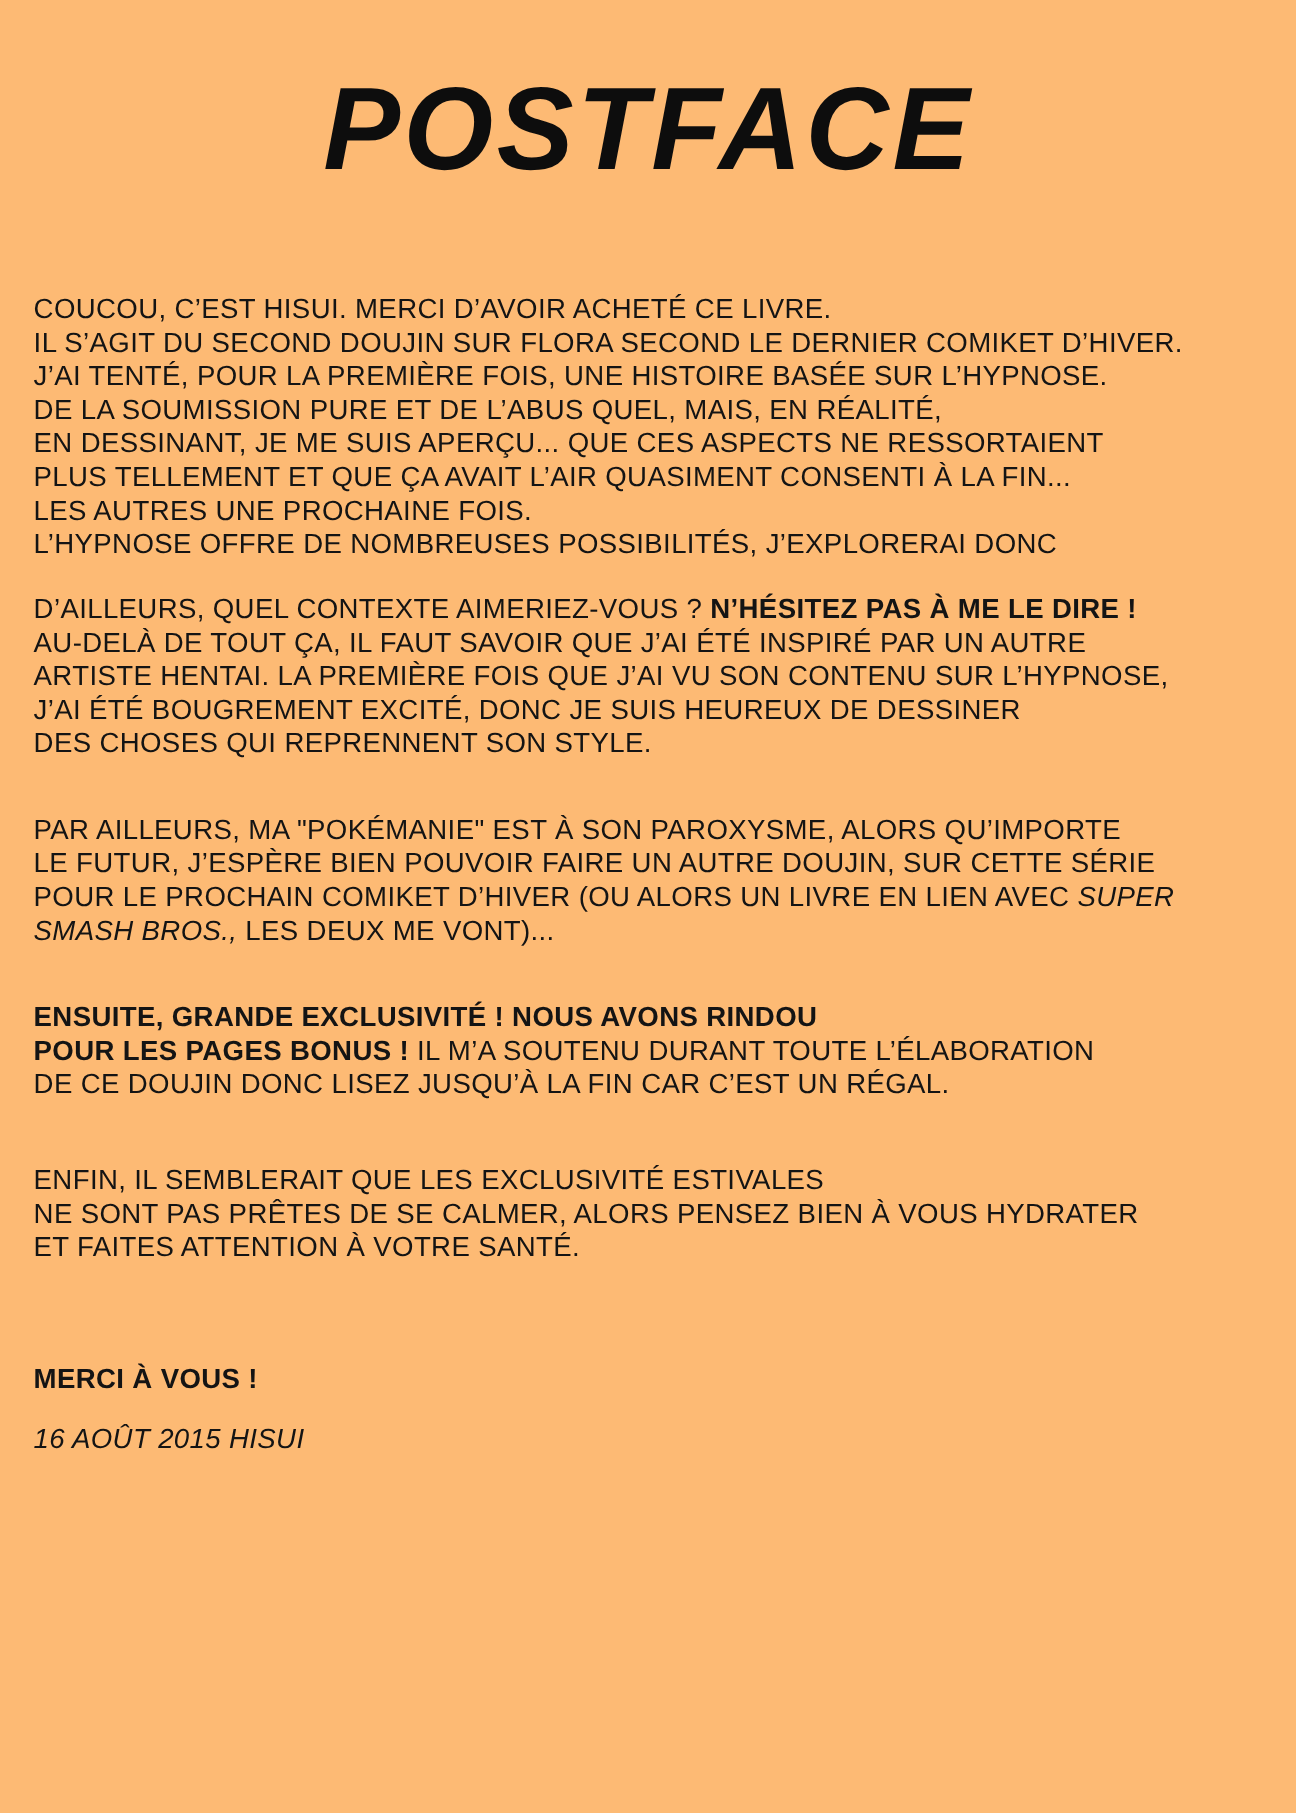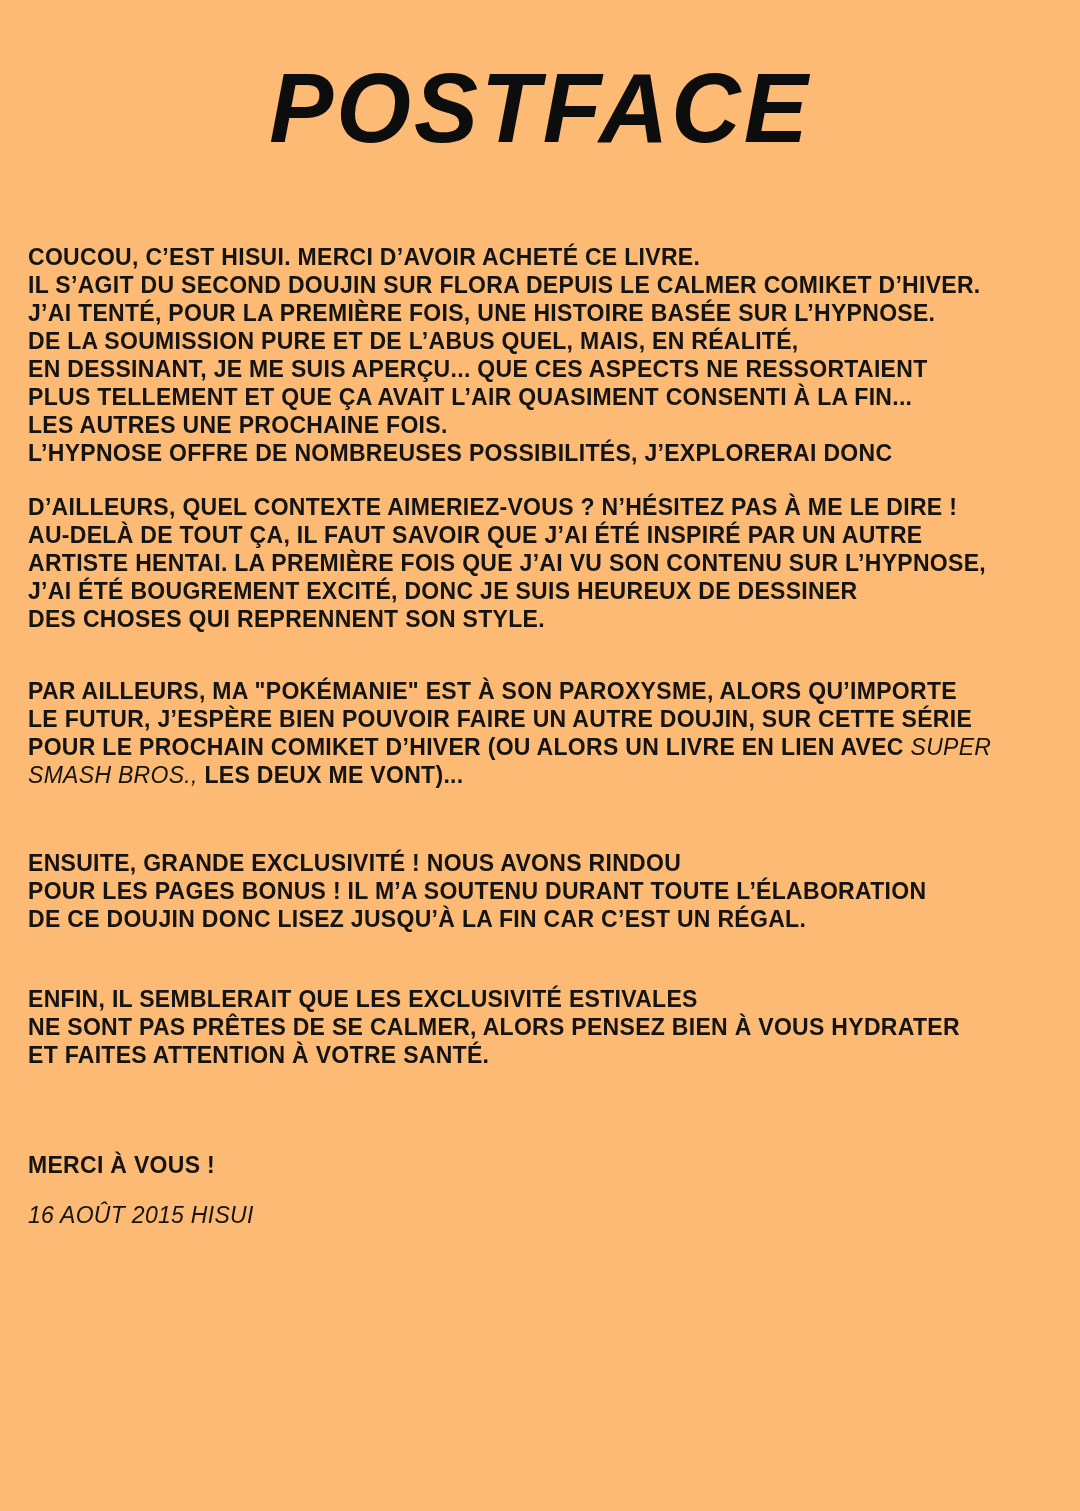--- a/index.html
+++ b/index.html
@@ -35,43 +35,43 @@
     right: 14px;
   }
   .para { margin: 0; }
   .line {
     white-space: nowrap;
     font-size: 23px;
     line-height: 28px;
     letter-spacing: 0.3px;
     color: #141414;
   }
-  .seg-regular { font-weight: bold; font-style: normal; }
+  .seg-regular { font-weight: normal; font-style: normal; }
   .seg-bold    { font-weight: bold;   font-style: normal; }
   .seg-italic  { font-weight: normal; font-style: italic; }
 
   
   [data-name="paragraph-intro"]            { margin-top: 0; }
   [data-name="paragraph-context-question"] { margin-top: 26px; }
   [data-name="paragraph-inspiration"]      { }
   [data-name="paragraph-pokemania"]        { margin-top: 44px; }
-  [data-name="paragraph-rindou"]           { margin-top: 60px; }
+  [data-name="paragraph-rindou"]           { margin-top: 44px; }
   [data-name="paragraph-health"]           { margin-top: 52px; }
   [data-name="paragraph-thanks"]           { margin-top: 82px; }
   [data-name="paragraph-date"]             { margin-top: 22px; }
 </style>
 </head>
 <body>
 
 <div class="page" data-name="postface-page">
   <div class="title" data-name="page-title">POSTFACE</div>
   <div class="body" data-name="postface-body">
       <div class="para" data-name="paragraph-intro">
         <div class="line" data-name="text-line"><span class="seg-regular" data-name="text-segment">COUCOU, C’EST HISUI. MERCI D’AVOIR ACHETÉ CE LIVRE.</span></div>
-        <div class="line" data-name="text-line"><span class="seg-regular" data-name="text-segment">IL S’AGIT DU SECOND DOUJIN SUR FLORA DEPUIS LE CALMER COMIKET D’HIVER.</span></div>
+        <div class="line" data-name="text-line"><span class="seg-regular" data-name="text-segment">IL S’AGIT DU SECOND DOUJIN SUR FLORA SECOND LE DERNIER COMIKET D’HIVER.</span></div>
         <div class="line" data-name="text-line"><span class="seg-regular" data-name="text-segment">J’AI TENTÉ, POUR LA PREMIÈRE FOIS, UNE HISTOIRE BASÉE SUR L’HYPNOSE.</span></div>
         <div class="line" data-name="text-line"><span class="seg-regular" data-name="text-segment">DE LA SOUMISSION PURE ET DE L’ABUS QUEL, MAIS, EN RÉALITÉ,</span></div>
         <div class="line" data-name="text-line"><span class="seg-regular" data-name="text-segment">EN DESSINANT, JE ME SUIS APERÇU... QUE CES ASPECTS NE RESSORTAIENT</span></div>
         <div class="line" data-name="text-line"><span class="seg-regular" data-name="text-segment">PLUS TELLEMENT ET QUE ÇA AVAIT L’AIR QUASIMENT CONSENTI À LA FIN...</span></div>
         <div class="line" data-name="text-line"><span class="seg-regular" data-name="text-segment">LES AUTRES UNE PROCHAINE FOIS.</span></div>
         <div class="line" data-name="text-line"><span class="seg-regular" data-name="text-segment">L’HYPNOSE OFFRE DE NOMBREUSES POSSIBILITÉS, J’EXPLORERAI DONC</span></div>
       </div>
       <div class="para" data-name="paragraph-context-question">
         <div class="line" data-name="text-line"><span class="seg-regular" data-name="text-segment">D’AILLEURS, QUEL CONTEXTE AIMERIEZ-VOUS ? </span><span class="seg-bold" data-name="text-segment">N’HÉSITEZ PAS À ME LE DIRE !</span></div>
       </div>

